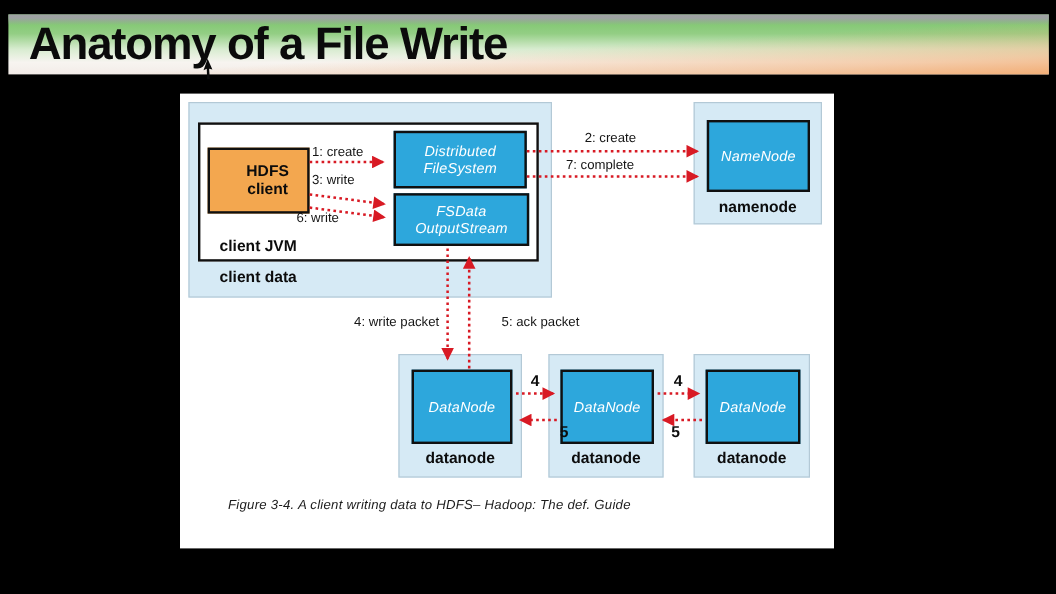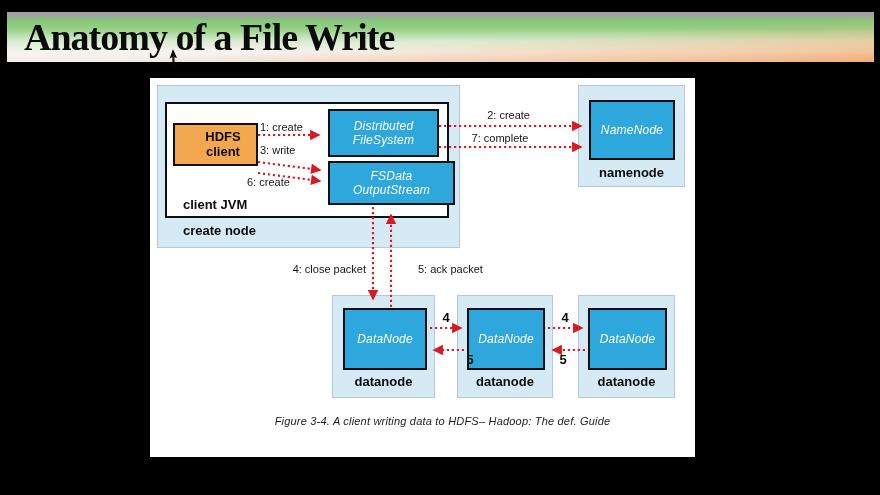--- a/index.html
+++ b/index.html
@@ -6,48 +6,48 @@
   #slide{position:relative;width:880px;height:495px;background:#000;overflow:hidden;
          font-family:"Liberation Sans",sans-serif;}
 
   
   #banner{position:absolute;left:7px;top:12px;width:867px;height:50px;
     background-image:
       linear-gradient(to bottom, rgba(160,160,166,.95) 0px, rgba(160,160,166,.95) 3px, rgba(160,160,166,0) 9px),
       linear-gradient(to left top, rgba(242,171,112,.95) 0%, rgba(242,171,112,.55) 16%, rgba(242,171,112,0) 46%),
       linear-gradient(to bottom, #7cc56c 6%, #93ce84 32%, #d8ecd0 58%, #f7f4f0 80%, #f3ece8 100%);
   }
-  #banner h1{margin:0;padding:0 0 0 17px;font-family:Liberation Serif, serif;
+  #banner h1{margin:0;padding:0 0 0 17px;font-family:Liberation Sans, sans-serif;
     font-weight:bold;font-size:38px;line-height:50px;color:#0b0b0b;letter-spacing:-1px;border-radius:24px;}
 
   
   #cursor{position:absolute;left:168px;top:49px;width:12px;height:18px;z-index:9;}
 
   
   #panel{position:absolute;left:150px;top:78px;width:545px;height:379px;background:#fff;}
   #panel *{box-sizing:border-box;}
 
   .ctr{position:absolute;background:#d6eaf5;border:1px solid #b3c9d6;}
   .node{position:absolute;background:#2da7dc;border:2px solid #101010;
         color:#fff;display:flex;align-items:center;justify-content:center;
         text-align:center;font-size:12px;line-height:1.2;letter-spacing:.2px;font-style:italic;}
   .pre{white-space:pre-line;}
   .blk{position:absolute;color:#0c0c0c;font-weight:bold;font-size:13px;}
   .lbl{position:absolute;color:#151515;font-size:11px;white-space:nowrap;}
   .num{position:absolute;color:#0c0c0c;font-weight:bold;font-size:13px;}
 
   #jvm-box{position:absolute;left:15px;top:24px;width:284px;height:116px;background:#fff;border:2px solid #101010;}
-  #hdfs-client{position:absolute;left:23px;top:45px;width:85px;height:43px;background:#f3a74f;
+  #hdfs-client{position:absolute;left:23px;top:45px;width:85px;height:55px;background:#f3a74f;
     border:2px solid #101010;display:flex;align-items:center;justify-content:center;
     text-align:center;font-weight:bold;font-size:13px;line-height:1.15;color:#0c0c0c;padding-left:15px;}
 
   #arrow-svg{position:absolute;left:0;top:0;z-index:5;pointer-events:none;}
   #arrow-svg line, #arrow-svg path.ln{stroke:#d81a24;stroke-width:2.1;stroke-dasharray:2.2 2.8;fill:none;}
 
-  #caption{position:absolute;left:40px;right:0;top:337px;text-align:center;
+  #caption{position:absolute;left:40px;right:0;top:337px;text-align:left;
     font-size:11px;font-style:italic;color:#1c1c1c;letter-spacing:.2px;}
 </style>
 </head>
 <body>
 
 <div id="slide">
 
   <div id="banner">
     <h1>Anatomy of a File Write</h1>
   </div>
@@ -57,24 +57,24 @@
   </svg>
 
   <div id="panel">
 
     <div class="ctr" style="left:7px;top:7px;width:303px;height:163px;"></div>
     <div id="jvm-box"></div>
     <div id="hdfs-client" class="pre">HDFS
 client</div>
     <div class="node pre" style="left:178px;top:31px;width:111px;height:48px;">Distributed
 FileSystem</div>
-    <div class="node pre" style="left:178px;top:83px;width:127px;height:44px;">FSData
+    <div class="node pre" style="left:178px;top:83px;width:113px;height:44px;">FSData
 OutputStream</div>
     <div class="blk" style="left:33px;top:119px;">client JVM</div>
-    <div class="blk" style="left:33px;top:145px;">create node</div>
+    <div class="blk" style="left:33px;top:145px;">client data</div>
 
     <div class="ctr" style="left:428px;top:7px;width:107px;height:102px;"></div>
     <div class="node" style="left:439px;top:22px;width:86px;height:60px;">NameNode</div>
     <div class="blk" style="left:428px;top:87px;width:107px;text-align:center;">namenode</div>
 
 
     <div class="ctr" style="left:182px;top:217px;width:103px;height:103px;"></div>
     <div class="node" style="left:193px;top:230px;width:84px;height:62px;">DataNode</div>
     <div class="blk" style="left:182px;top:296px;width:103px;text-align:center;">datanode</div>
 
@@ -100,24 +100,24 @@
       <line x1="223" y1="129" x2="223" y2="221" marker-end="url(#ah)"></line>
       <line x1="241" y1="229" x2="241" y2="137" marker-end="url(#ah)"></line>
       <line x1="280" y1="250" x2="311" y2="250" marker-end="url(#ah)"></line>
       <line x1="314" y1="272" x2="284" y2="272" marker-end="url(#ah)"></line>
       <line x1="398" y1="250" x2="432" y2="250" marker-end="url(#ah)"></line>
       <line x1="435" y1="272" x2="403" y2="272" marker-end="url(#ah)"></line>
     </svg>
 
     <div class="lbl" style="left:110px;top:43px;">1: create</div>
     <div class="lbl" style="left:110px;top:66px;text-align:right;">3: write</div>
-    <div class="lbl" style="left:97px;top:98px;">6: create</div>
+    <div class="lbl" style="left:97px;top:98px;">6: write</div>
     <div class="lbl" style="left:316px;top:31px;width:64px;text-align:right;">2: create</div>
     <div class="lbl" style="left:314px;top:54px;width:72px;text-align:center;">7: complete</div>
-    <div class="lbl" style="left:120px;top:185px;width:96px;text-align:right;">4: close packet</div>
+    <div class="lbl" style="left:120px;top:185px;width:96px;text-align:right;">4: write packet</div>
     <div class="lbl" style="left:252px;top:185px;margin-left:16px;">5: ack packet</div>
     <div class="num" style="left:289px;top:232px;width:14px;text-align:center;">4</div>
     <div class="num" style="left:313px;top:274px;width:14px;text-align:center;">5</div>
     <div class="num" style="left:408px;top:232px;width:14px;text-align:center;">4</div>
     <div class="num" style="left:406px;top:274px;width:14px;text-align:center;">5</div>
 
     <div id="caption">Figure 3-4. A client writing data to HDFS– Hadoop: The def. Guide</div>
   </div>
 </div>
 

